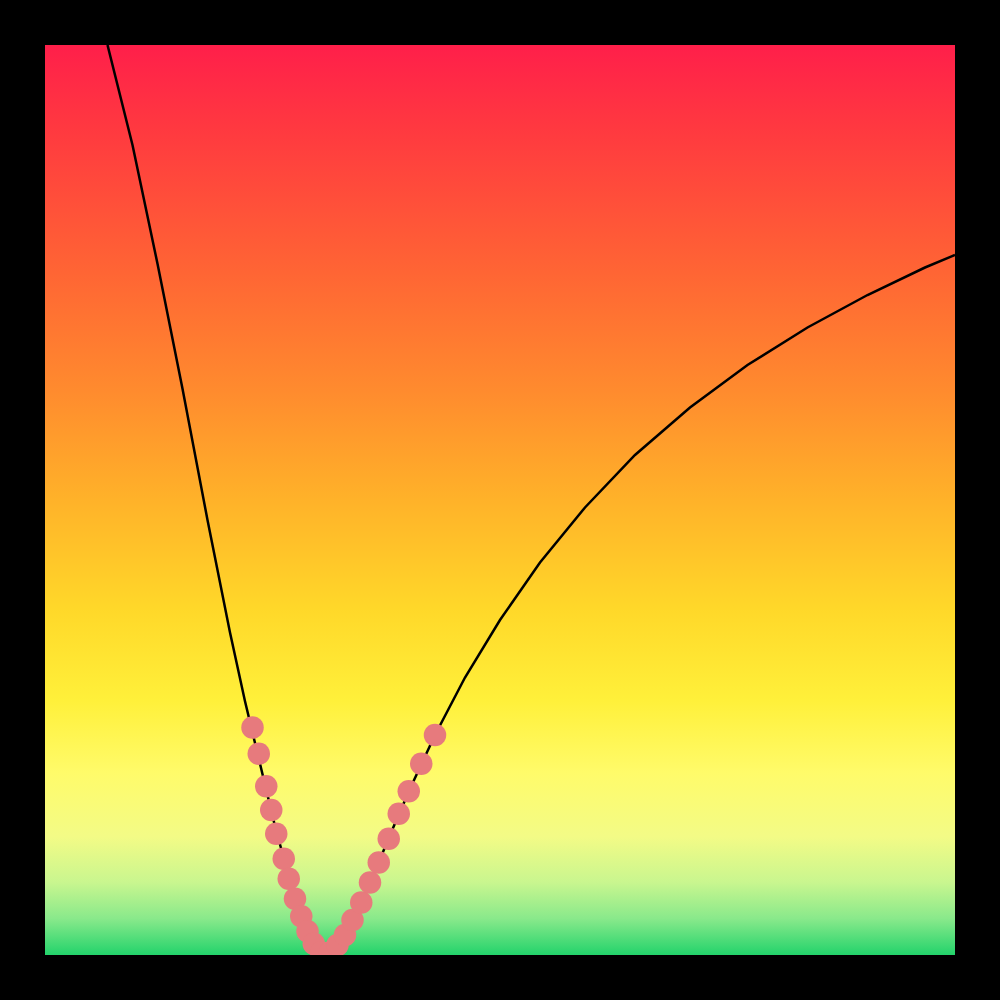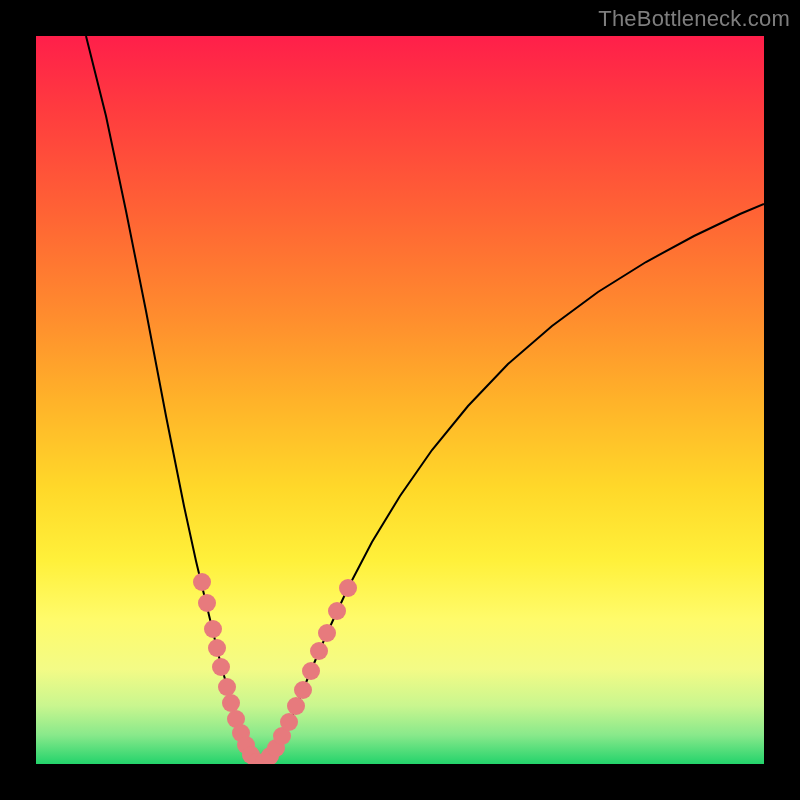--- a/index.html
+++ b/index.html
@@ -96,14 +96,13 @@
           <circle cx="260" cy="670" r="9" class="dot" fill="#e77a7d"></circle>
           <circle cx="267" cy="654" r="9" class="dot" fill="#e77a7d"></circle>
           <circle cx="275" cy="635" r="9" class="dot" fill="#e77a7d"></circle>
           <circle cx="283" cy="615" r="9" class="dot" fill="#e77a7d"></circle>
           <circle cx="291" cy="597" r="9" class="dot" fill="#e77a7d"></circle>
           <circle cx="301" cy="575" r="9" class="dot" fill="#e77a7d"></circle>
           <circle cx="312" cy="552" r="9" class="dot" fill="#e77a7d"></circle>
         </g>
     </svg>
   </div>
-  <div class="watermark">TheBottleneck.com</div>
 </div>
 
 </body></html>

